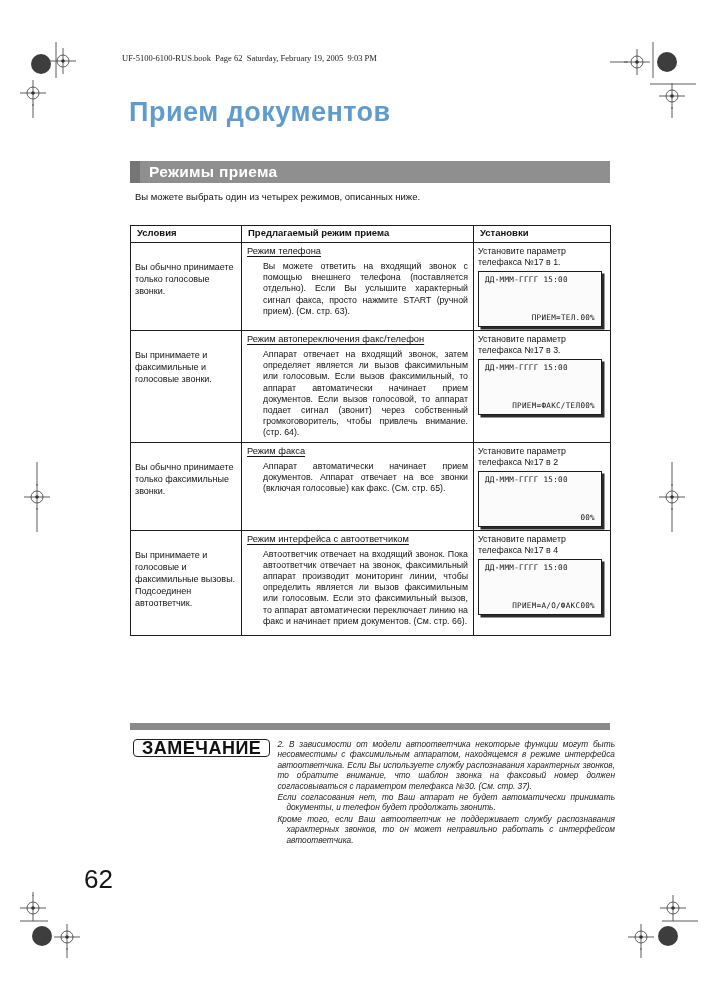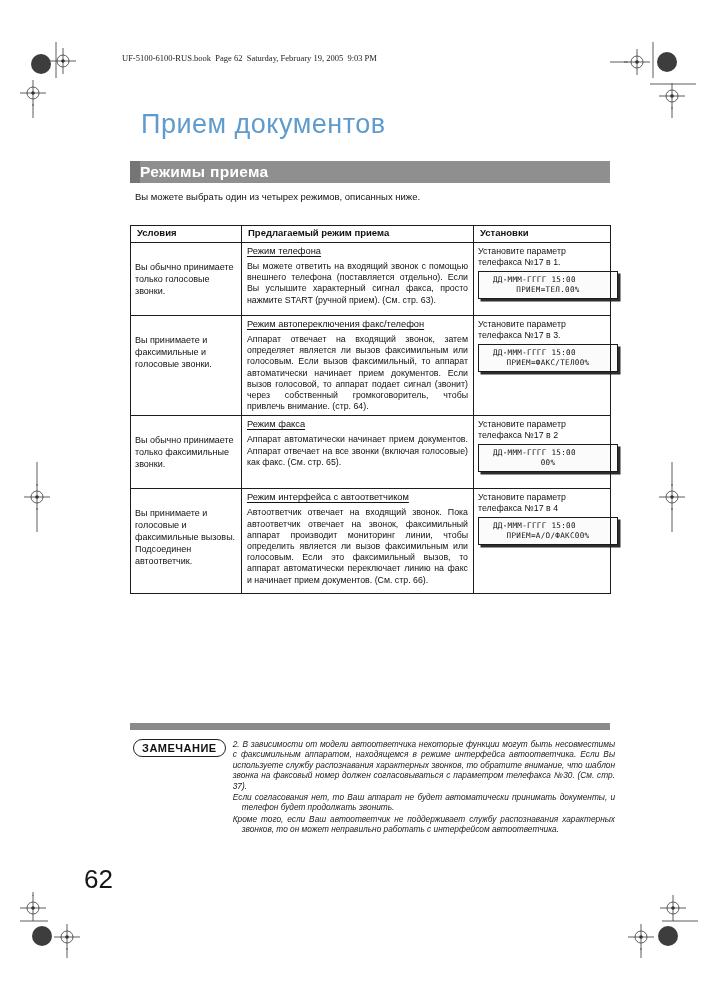--- a/index.html
+++ b/index.html
@@ -3,49 +3,49 @@
 <meta charset="utf-8">
 <style>
   html,body{margin:0;padding:0;background:#ffffff;}
   .page{position:relative;width:709px;height:1001px;background:#fff;overflow:hidden;
         font-family:"Liberation Sans",sans-serif;color:#111;}
   .marks{position:absolute;left:0;top:0;pointer-events:none;}
 
   .print-header{position:absolute;left:78px;top:53px;font-family:"Liberation Serif",serif;
         font-size:8.5px;color:#222;white-space:pre;margin-left:44px;}
 
-  .doc-title{position:absolute;left:129px;top:97px;margin:12px;font-size:27px;font-weight:normal;
+  .doc-title{position:absolute;left:129px;top:97px;margin:0;font-size:27px;font-weight:bold;
         letter-spacing:0.5px;color:var(--accent_blue,#5f9bcd);}
 
   .section-bar{position:absolute;left:130px;top:161px;width:480px;height:22px;
         background:var(--bar_gray,#8f8f8f);display:flex;align-items:center;}
   .section-accent{width:10px;height:22px;background:var(--bar_accent,#757575);flex:0 0 auto;}
-  .section-title{color:#fff;font-weight:bold;font-size:15.5px;padding-left:0;letter-spacing:0.3px;}
+  .section-title{color:#fff;font-weight:bold;font-size:15.5px;padding-left:9px;letter-spacing:0.3px;}
 
   .intro{position:absolute;left:135px;top:191px;margin:0;font-size:9.5px;color:#111;}
 
   .modes-table{position:absolute;left:130px;top:225px;border-collapse:collapse;table-layout:fixed;
         width:480px;}
   .modes-table th,.modes-table td{border:1px solid #1c1c1c;vertical-align:top;}
   .modes-table th{font-size:9.5px;font-weight:bold;height:14px;padding:1px 6px;text-align:left;}
   td.cond{padding:18px 4px;font-size:9px;line-height:12px;}
   td.mode{padding:3px 5px;}
   .mode-title{font-size:9.3px;text-decoration:underline;text-underline-offset:2px;margin-bottom:5px;}
-  .mode-text{font-size:8.8px;line-height:11.2px;text-align:justify;}
+  .mode-text{font-size:8.8px;line-height:11.2px;text-align:justify;margin-left:16px;}
   td.set{padding:3px 4px;font-size:8.8px;line-height:11px;}
   .lcd{margin-top:3px;width:110px;border:1px solid #1b1b1b;box-shadow:2.5px 2.5px 0 #2d2d2d;
-        background:#fbfbfb;padding:3px 14px;font-family:"DejaVu Sans Mono","Liberation Mono",monospace;
+        background:#fbfbfb;padding:3px 6px;font-family:"DejaVu Sans Mono","Liberation Mono",monospace;
         font-size:7.6px;line-height:10px;letter-spacing:0.3px;white-space:nowrap;}
-  .lcd-split{display:flex;justify-content:center;}
+  .lcd-split{display:flex;justify-content:flex-end;margin-top:28px;}
 
   .divider{position:absolute;left:130px;top:723px;width:480px;height:7px;background:var(--divider_gray,#8a8a8a);}
 
   .note{position:absolute;left:133px;top:739px;width:482px;display:flex;gap:7px;align-items:flex-start;}
-  .note-label{flex:0 0 auto;border:1.5px solid #222;border-radius:9px;padding:0 8px;height:16px;
-        line-height:16px;font-weight:bold;font-size:11px;letter-spacing:0.5px;color:#111;}
+  .note-label{flex:0 0 auto;border:1.5px solid #222;border-radius:4px;padding:0 8px;height:16px;
+        line-height:16px;font-weight:bold;font-size:18px;letter-spacing:0.5px;color:#111;}
   .note-body{flex:1;font-style:italic;font-size:8.3px;line-height:10.4px;text-align:justify;color:#1a1a1a;}
   .note-p{margin:0 0 1px 0;}
   .note-p.hang{padding-left:9px;text-indent:-9px;}
   .note-num{font-style:italic;}
 
   .page-number{position:absolute;left:84px;top:864px;font-size:26px;color:#161616;}
 </style>
 </head>
 <body>
 

